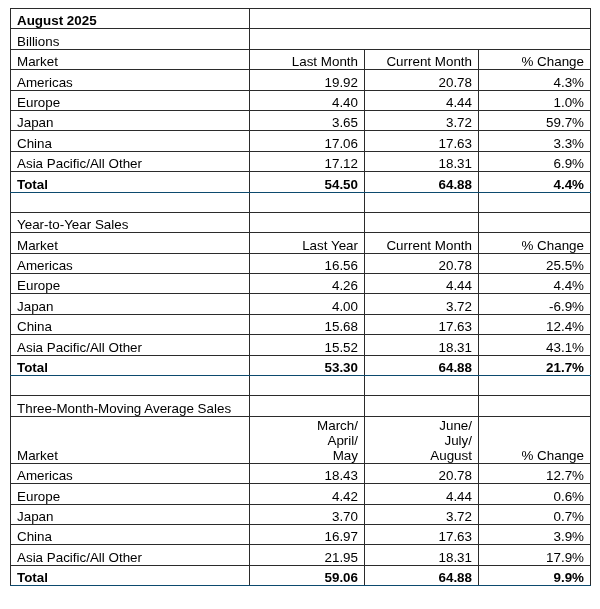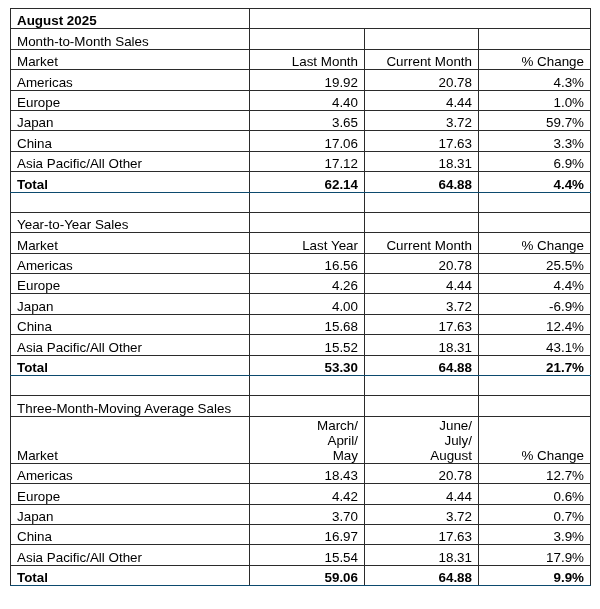--- a/index.html
+++ b/index.html
@@ -75,27 +75,25 @@
       <col class="c2">
       <col class="c3">
       <col class="c4">
   </colgroup>
   <tbody>
 
     <tr class="bold">
       <td class="lbl">August 2025</td>
       <td colspan="3"></td>
     </tr>
-
-    <tr>
-      <td class="lbl">Month-to-Month Sales</td>
-      <td></td>
-      <td></td>
-      <td></td>
-    </tr>
+    <tr>
+      <td class="lbl">Billions</td>
+      <td colspan="3"></td>
+    </tr>
+
     <tr>
       <td class="lbl">Market</td>
       <td class="num">Last Month</td>
       <td class="num">Current Month</td>
       <td class="num">% Change</td>
     </tr>
     <tr class="data-row">
       <td class="lbl">Americas</td>
       <td class="num">19.92</td>
       <td class="num">20.78</td>
@@ -120,21 +118,21 @@
       <td class="num">3.3%</td>
     </tr>
     <tr class="data-row">
       <td class="lbl">Asia Pacific/All Other</td>
       <td class="num">17.12</td>
       <td class="num">18.31</td>
       <td class="num">6.9%</td>
     </tr>
     <tr class="total data-row">
       <td class="lbl">Total</td>
-      <td class="num">62.14</td>
+      <td class="num">54.50</td>
       <td class="num">64.88</td>
       <td class="num">4.4%</td>
     </tr>
     <tr class="blank">
       <td></td>
       <td></td>
       <td></td>
       <td></td>
     </tr>
 
@@ -232,21 +230,21 @@
       <td class="num">0.7%</td>
     </tr>
     <tr class="data-row">
       <td class="lbl">China</td>
       <td class="num">16.97</td>
       <td class="num">17.63</td>
       <td class="num">3.9%</td>
     </tr>
     <tr class="data-row">
       <td class="lbl">Asia Pacific/All Other</td>
-      <td class="num">15.54</td>
+      <td class="num">21.95</td>
       <td class="num">18.31</td>
       <td class="num">17.9%</td>
     </tr>
     <tr class="total data-row">
       <td class="lbl">Total</td>
       <td class="num">59.06</td>
       <td class="num">64.88</td>
       <td class="num">9.9%</td>
     </tr>
   </tbody>

